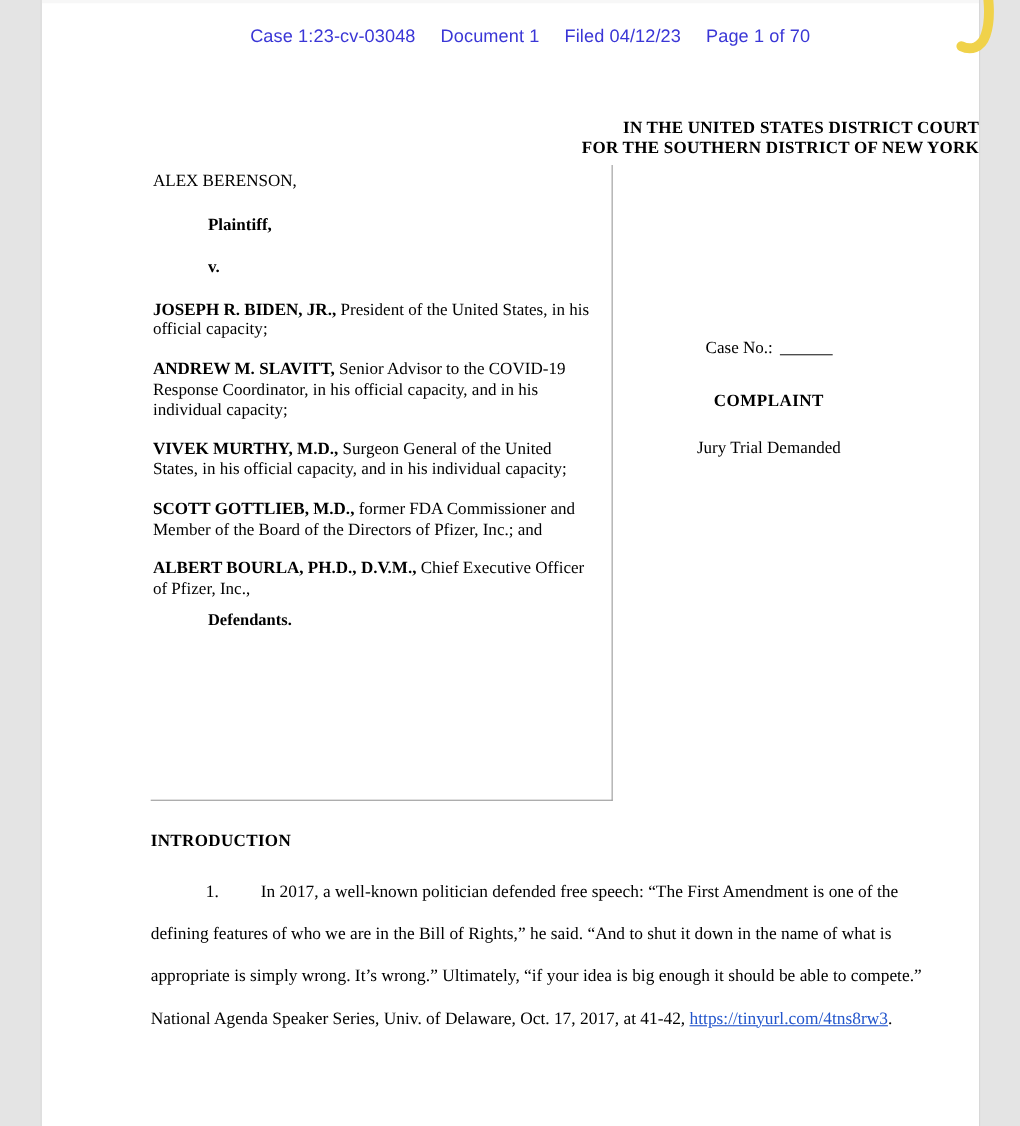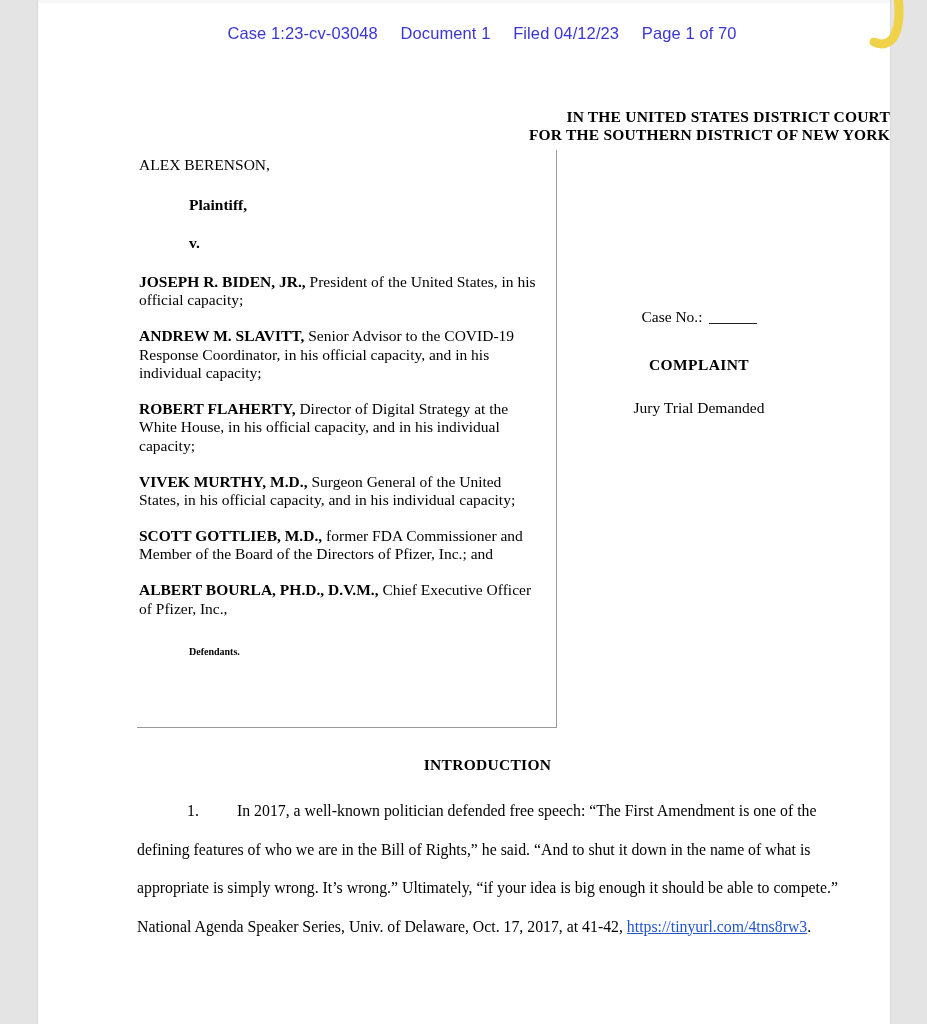--- a/index.html
+++ b/index.html
@@ -89,22 +89,22 @@
   }
   .cap-party { margin-bottom: 17px; }
   .cap-party:last-child { margin-bottom: 0; }
   .cap-party b { font-weight: bold; }
   .cap-indent { padding-left: 52px; font-weight: bold; }
   .cap-gap-sm { height: 21px; }
   .cap-gap-md { height: 20px; }
   .cap-defendants {
     padding-left: 52px;
     font-weight: bold;
-    font-size: 10px;
-    margin-top: 28px;
+    font-size: 15px;
+    margin-top: 11px;
   }
 
   
   .caption-right {
     position: absolute;
     left: 470px;
     top: 150px;
     width: 382px;
     text-align: center;
     font-size: 15.5px;
@@ -129,21 +129,21 @@
     margin-top: 25px;
     font-weight: normal;
   }
 
   
   .intro-heading {
     position: absolute;
     left: 99px;
     right: 52px;
     top: 756px;
-    text-align: center;
+    text-align: left;
     font-weight: bold;
     font-size: 15.5px;
     letter-spacing: 0.3px;
   }
   .body-text {
     position: absolute;
     left: 99px;
     top: 792px;
     width: 710px;
     font-size: 15.8px;
@@ -194,21 +194,20 @@
       <div class="cap-line">ALEX BERENSON,</div>
       <div class="cap-gap-sm"></div>
       <div class="cap-line cap-indent">Plaintiff,</div>
       <div class="cap-gap-md"></div>
       <div class="cap-line cap-indent">v.</div>
       <div class="cap-gap-md"></div>
 
       <div id="defendant-list">
           <div class="cap-line cap-party"><b>JOSEPH R. BIDEN, JR.,</b><span> President of the United States, in his official capacity;</span></div>
           <div class="cap-line cap-party"><b>ANDREW M. SLAVITT,</b><span> Senior Advisor to the COVID-19 Response Coordinator, in his official capacity, and in his individual capacity;</span></div>
-          <div class="cap-line cap-party"><b>ROBERT FLAHERTY,</b><span> Director of Digital Strategy at the White House, in his official capacity, and in his individual capacity;</span></div>
           <div class="cap-line cap-party"><b>VIVEK MURTHY, M.D.,</b><span> Surgeon General of the United States, in his official capacity, and in his individual capacity;</span></div>
           <div class="cap-line cap-party"><b>SCOTT GOTTLIEB, M.D.,</b><span> former FDA Commissioner and Member of the Board of the Directors of Pfizer, Inc.; and</span></div>
           <div class="cap-line cap-party"><b>ALBERT BOURLA, PH.D., D.V.M.,</b><span> Chief Executive Officer of Pfizer, Inc.,</span></div>
         </div>
 
       <div class="cap-defendants">Defendants.</div>
     </div>
 
     <div class="caption-right">
       <div class="case-no">

